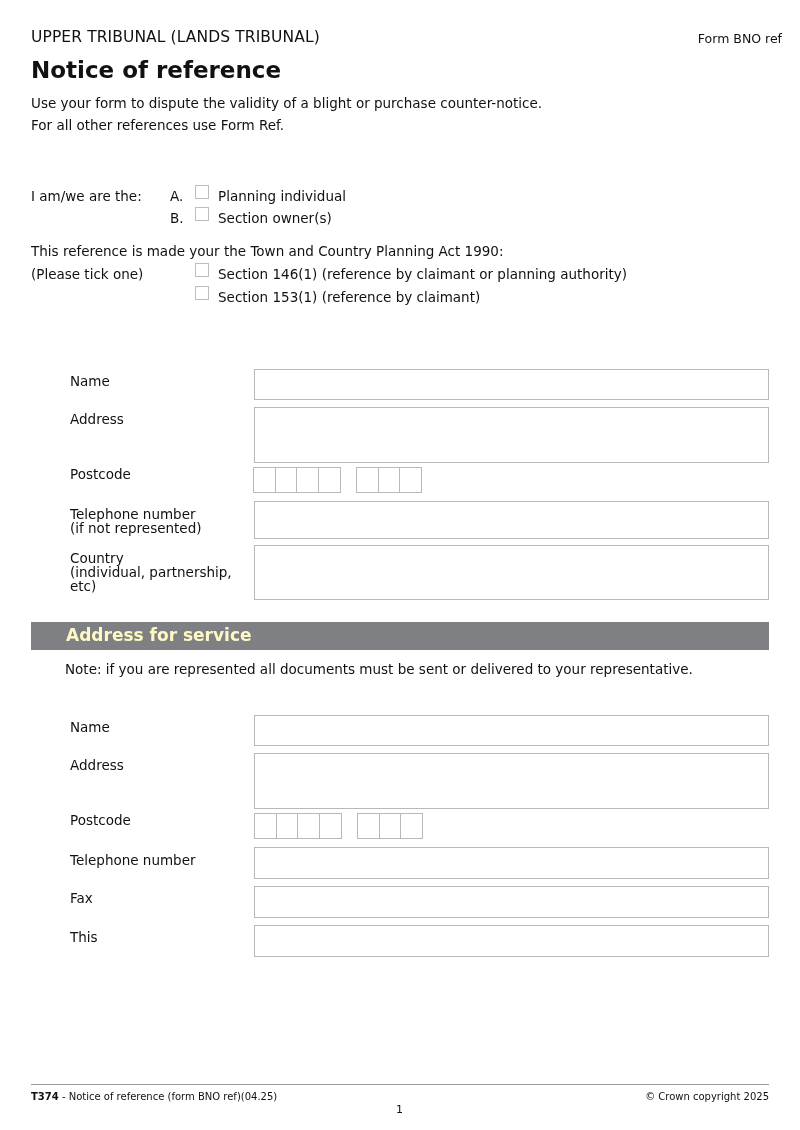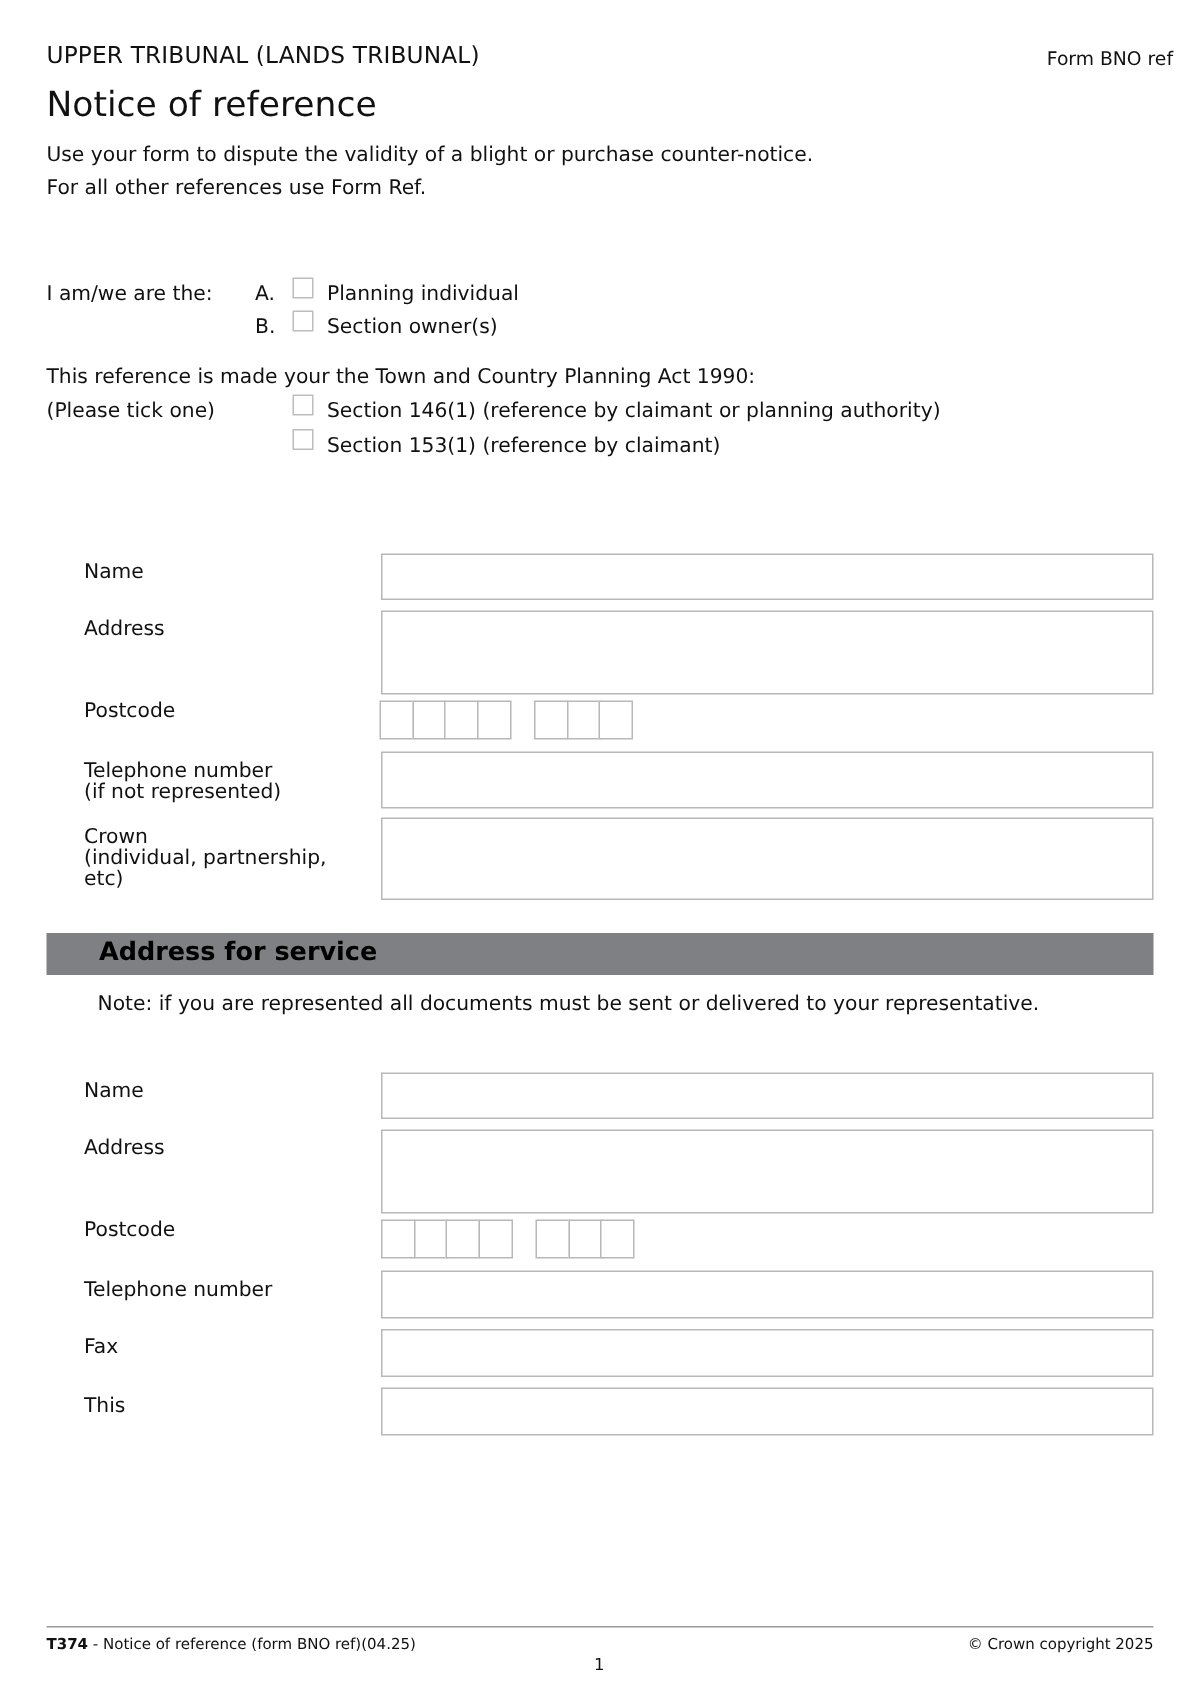--- a/index.html
+++ b/index.html
@@ -3,47 +3,47 @@
 <meta charset="utf-8">
 <style>
   html, body { margin: 0; padding: 0; background: #ffffff; }
   body {
     width: 800px; height: 1130px; position: relative; overflow: hidden;
     font-family: "DejaVu Sans", sans-serif; color: #111111;
   }
   .abs { position: absolute; }
   .court { left: 31px; top: 28px; font-size: 15.5px; letter-spacing: 0.1px; }
   .formref { right: 18px; top: 31px; font-size: 12.5px; }
-  .title { left: 31px; top: 57px; font-size: 23px; font-weight: normal; }
+  .title { left: 31px; top: 57px; font-size: 23px; font-weight: bold; }
   .intro { left: 31px; font-size: 13.5px; }
   .t13 { font-size: 13.5px; }
 
   .cb {
     position: absolute; width: 14px; height: 14px;
     border: 1px solid #bdbdbd; background: #fff; box-sizing: border-box;
   }
 
-  .label { position: absolute; left: 56px; font-size: 13.5px; line-height: 14px; }
+  .label { position: absolute; left: 70px; font-size: 13.5px; line-height: 14px; }
   .field {
     position: absolute; left: 254px; width: 515px;
     border: 1.5px solid #b8b8b8; box-sizing: border-box; background: #fff;
   }
   .pc-group { position: absolute; display: flex; }
   .pc-cell {
     width: 23px; height: 26px; box-sizing: border-box;
     border: 1.5px solid #b8b8b8; margin-left: -1.5px; background: #fff;
   }
   .pc-cell:first-child { margin-left: 0; }
 
   .section-bar {
     position: absolute; left: 31px; top: 622px; width: 738px; height: 28px;
     background: #7f8083;
   }
   .section-bar span {
-    position: absolute; left: 35px; top: 3px; color: #000000;
+    position: absolute; left: 35px; top: 3px; color: #fef9c3;
     font-size: 17px; font-weight: bold;
   }
 
   .footer-rule { position: absolute; left: 31px; top: 1084px; width: 738px; height: 1px; background: #9a9a9a; }
   .footer-left { left: 31px; top: 1091px; font-size: 10px; }
   .footer-left b { font-weight: bold; }
   .footer-right { right: 31px; top: 1091px; font-size: 10px; }
   .page-num { left: 396px; top: 1103px; font-size: 11px; }
 </style>
 </head>
@@ -93,21 +93,21 @@
   <div class="pc-cell"></div>
 </div>
 
 <div class="label" style="top:507px">
   <div>Telephone number</div>
   <div>(if not represented)</div>
 </div>
 <div class="field" style="top:501px;height:38px"></div>
 
 <div class="label" style="top:551px">
-  <div>Crown</div>
+  <div>Country</div>
   <div>(individual, partnership,</div>
   <div>etc)</div>
 </div>
 <div class="field" style="top:545px;height:55px"></div>
 
 <div class="section-bar">
   <span>Address for service</span>
 </div>
 <div class="abs t13" style="left:65px;top:661px">Note: if you are represented all documents must be sent or delivered to your representative.</div>
 

